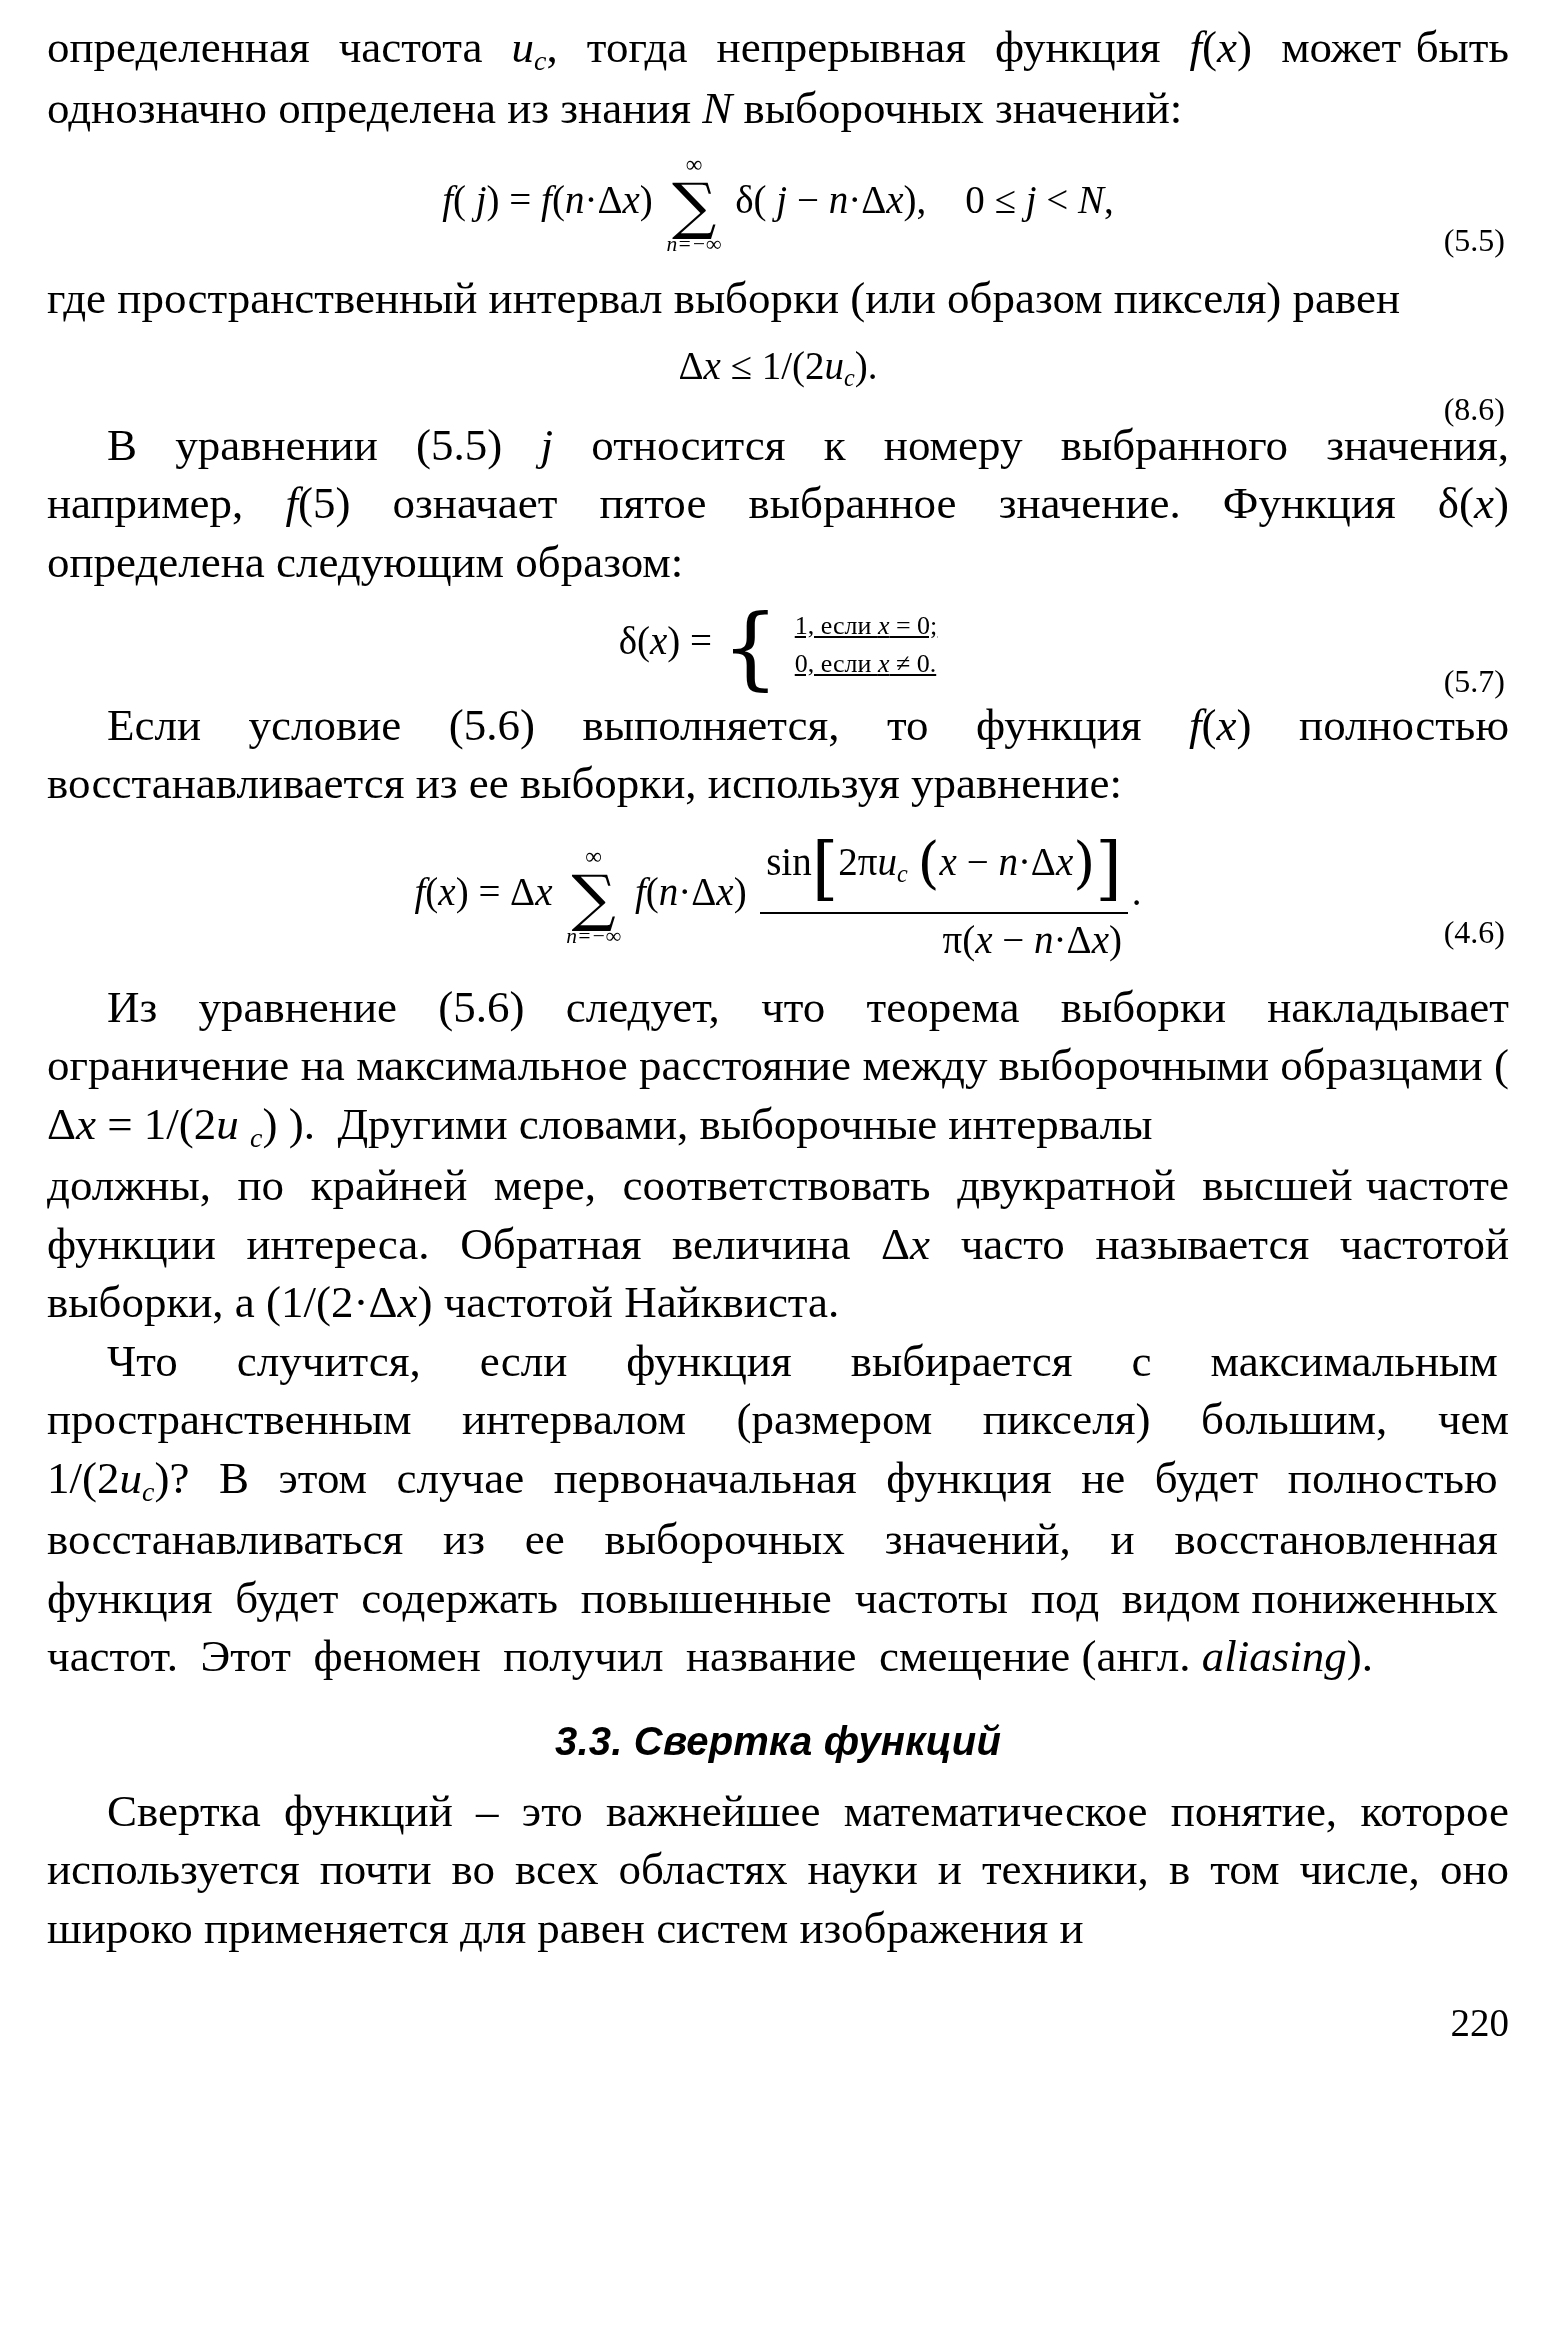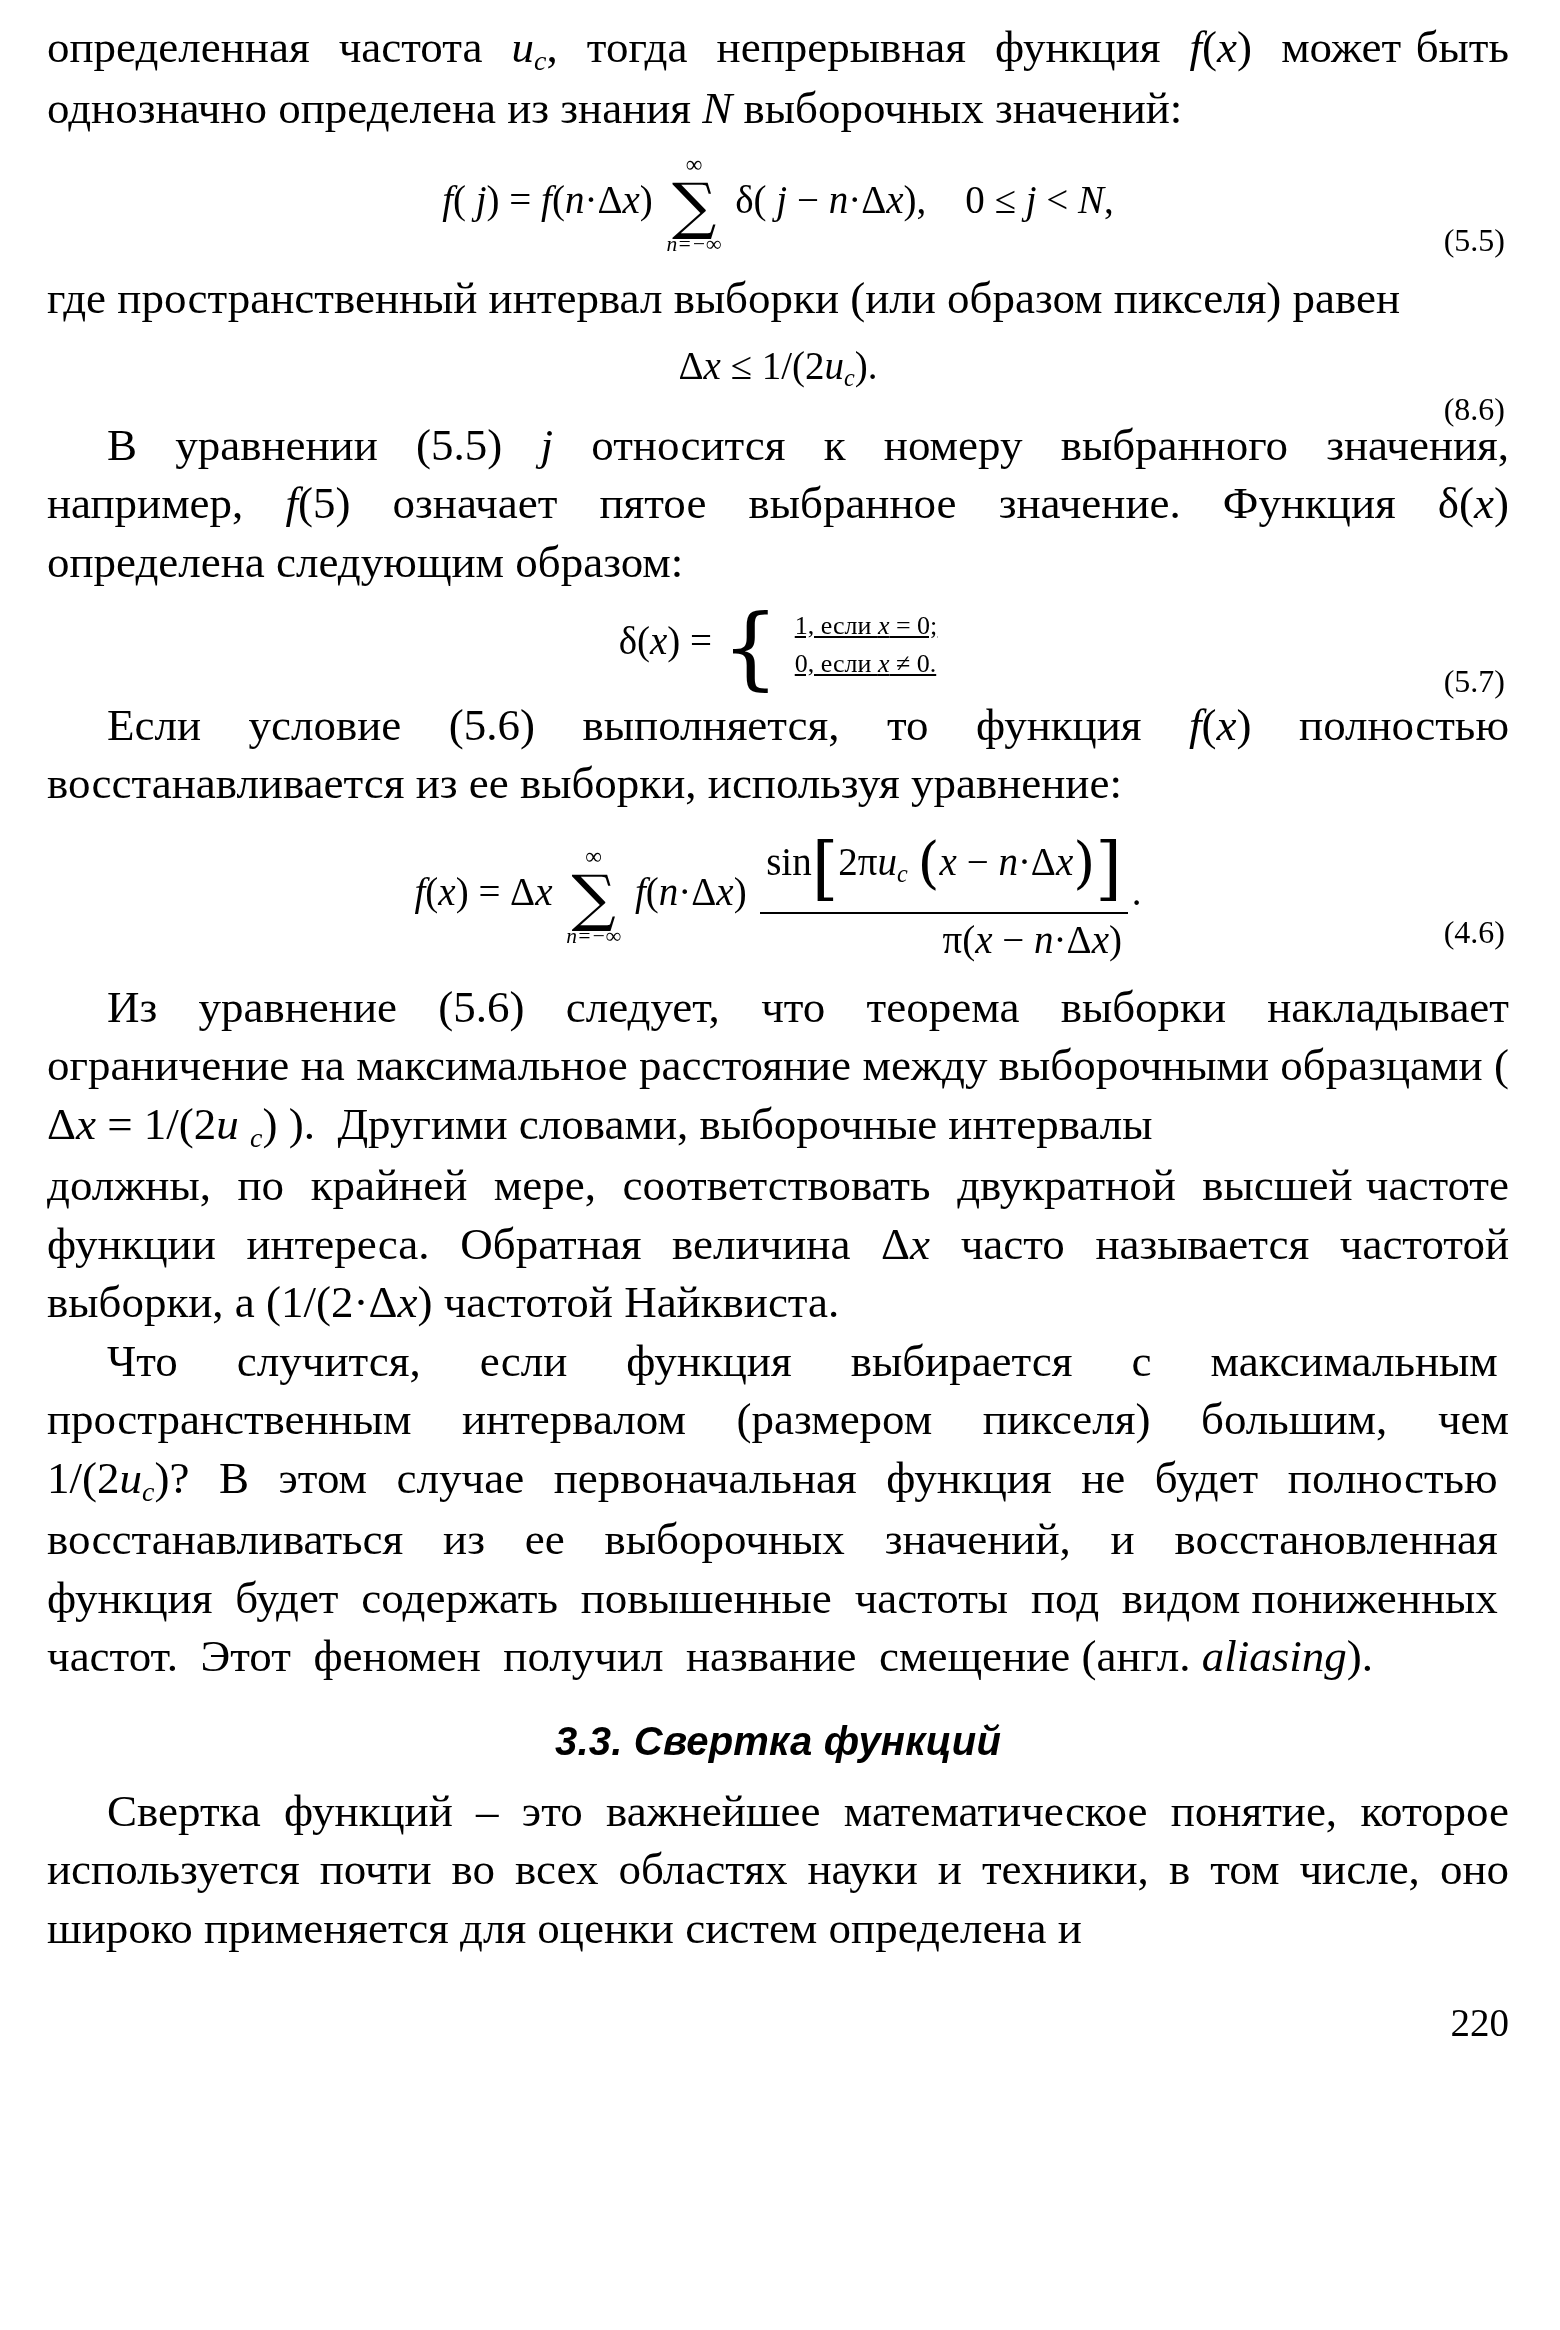--- a/index.html
+++ b/index.html
@@ -210,19 +210,19 @@
     Что случится, если функция выбирается с максимальным&nbsp; пространственным&nbsp; интервалом&nbsp; (размером&nbsp; пикселя)&nbsp; большим,&nbsp; чем
     1/(2<span class="it">u</span><span class="sub">c</span>)?&nbsp; В&nbsp; этом&nbsp; случае&nbsp; первоначальная&nbsp; функция&nbsp; не&nbsp; будет&nbsp; полностью&nbsp; восстанавливаться&nbsp; из&nbsp; ее&nbsp; выборочных&nbsp; значений,&nbsp; и&nbsp; восстановленная&nbsp; функция&nbsp; будет&nbsp; содержать&nbsp; повышенные&nbsp; частоты&nbsp; под&nbsp; видом
     пониженных&nbsp; частот.&nbsp; Этот&nbsp; феномен&nbsp; получил&nbsp; название&nbsp; смещение
     (англ. <span class="it">aliasing</span>).
   </p>
 
   <h2 class="section-title">3.3. Свертка функций</h2>
 
   <p class="para indent">
     Свертка функций – это важнейшее математическое понятие, которое используется почти во всех областях науки и техники, в том
-    числе, оно широко применяется для оценки систем определена и
+    числе, оно широко применяется для равен систем изображения и
   </p>
 
   <div class="page-number">220</div>
 
 </div>
 
 
 </body></html>

